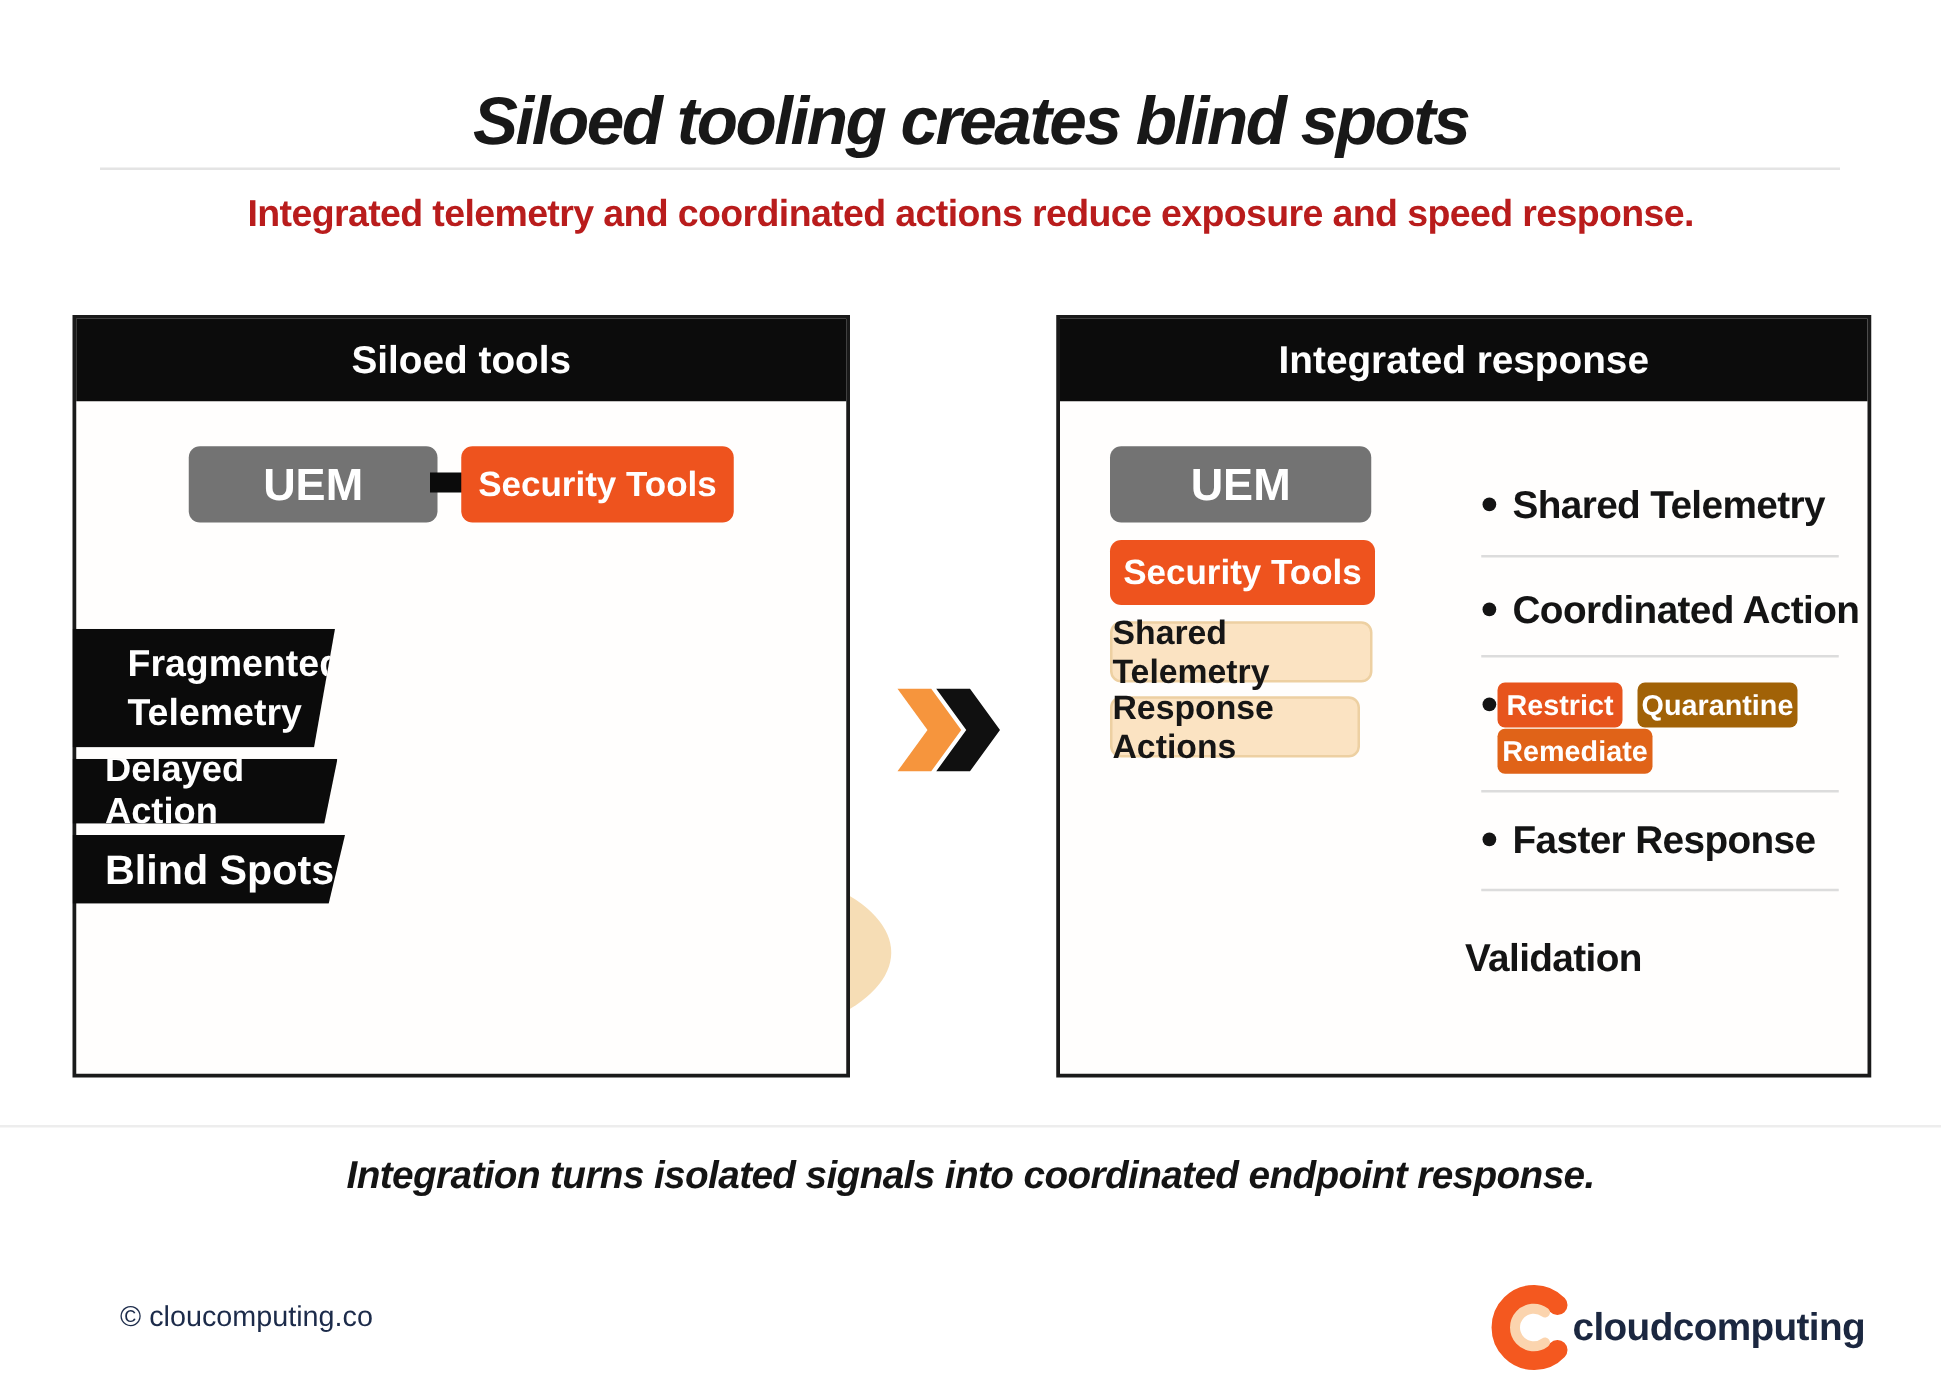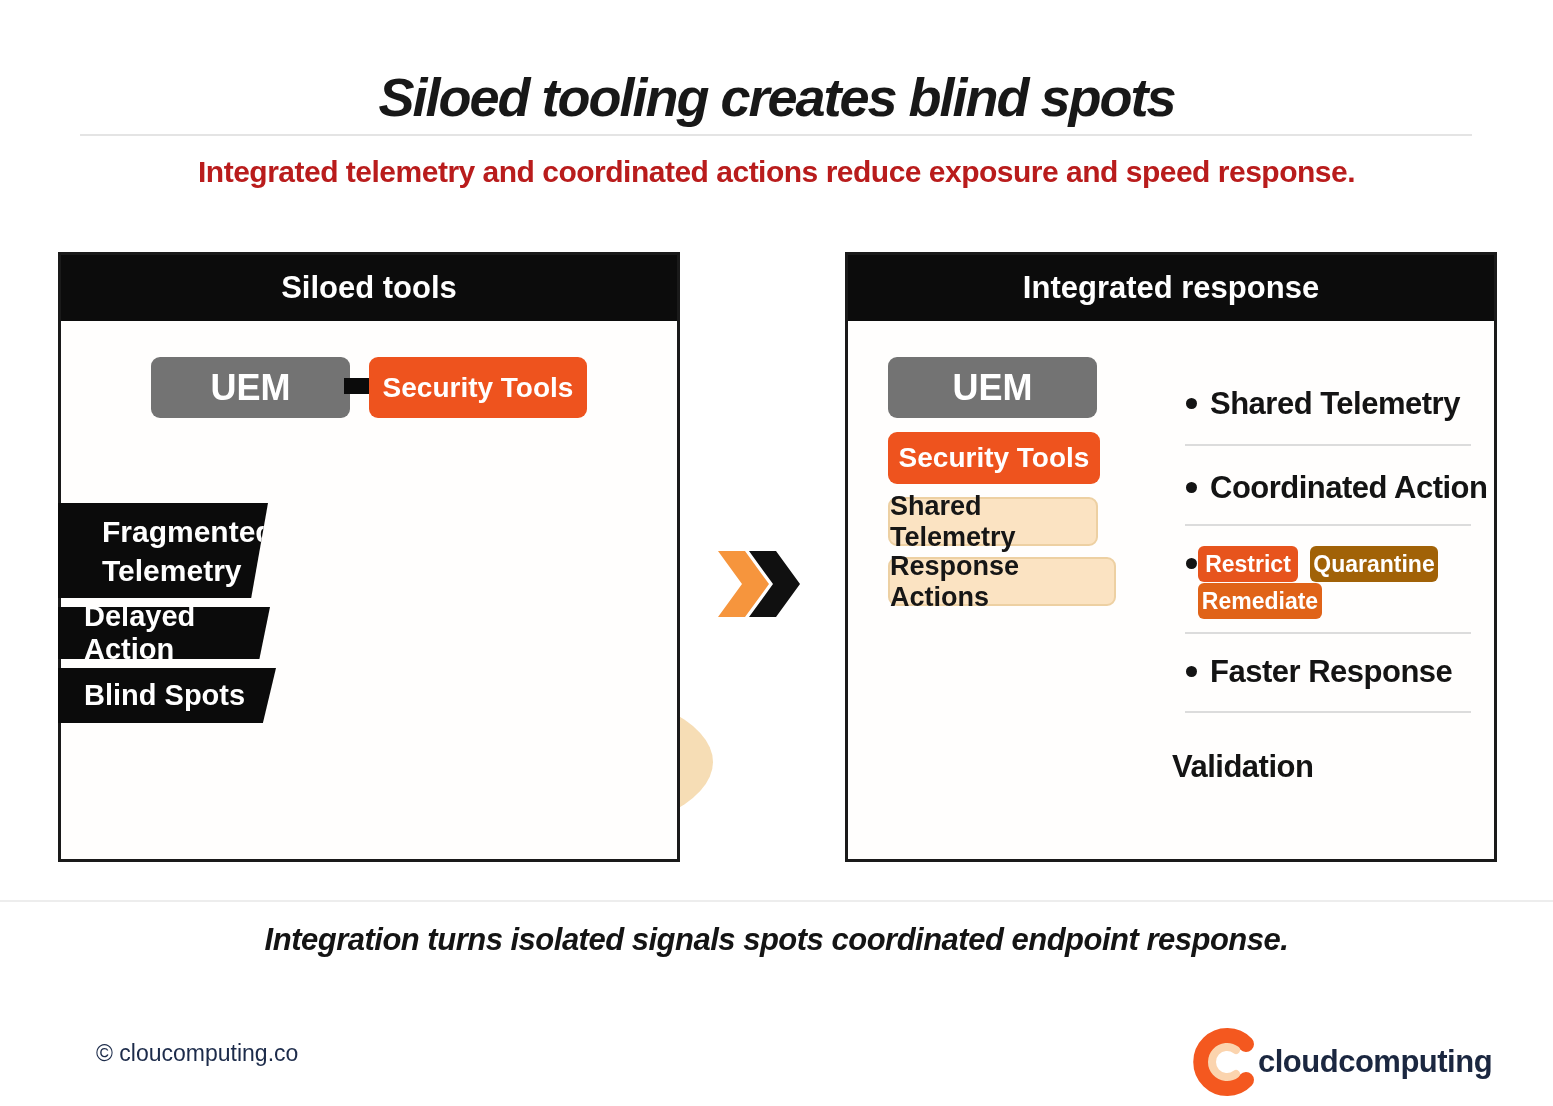--- a/index.html
+++ b/index.html
@@ -203,29 +203,29 @@
   </div>
   <div class="abs ui blackbox" style="left:151px;top:357px;width:199px;height:61px;font-size:36px;">UEM</div>
   <div class="abs ui connector" style="left:344px;top:378px;width:32px;height:16px;"></div>
   <div class="abs ui orangebox" style="left:369px;top:357px;width:218px;height:61px;font-size:28px;">Security Tools</div>
 
   <div class="abs ui issuebox" style="left:58px;top:503px;width:210px;height:95px;font-size:30px;line-height:1.3;clip-path:polygon(0 0,100% 0,92% 100%,0 100%);padding-left:44px;">
     <span>Fragmented</span>
     <span>Telemetry</span>
   </div>
   <div class="abs ui issuebox" style="left:58px;top:607px;width:212px;height:52px;font-size:29px;clip-path:polygon(0 0,100% 0,95% 100%,0 100%);">Delayed Action</div>
-  <div class="abs ui issuebox" style="left:58px;top:668px;width:218px;height:55px;font-size:29px;clip-path:polygon(0 0,100% 0,94% 100%,0 100%);">Blind Spots</div>
+  <div class="abs ui issuebox" style="left:58px;top:668px;width:218px;height:55px;font-size:33px;clip-path:polygon(0 0,100% 0,94% 100%,0 100%);">Blind Spots</div>
 
   <div class="abs ui panel rightpanel">
     <div class="panel-header">Integrated response</div>
   </div>
   <div class="abs ui blackbox" style="left:888px;top:357px;width:209px;height:61px;font-size:36px;">UEM</div>
   <div class="abs ui orangebox" style="left:888px;top:432px;width:212px;height:52px;font-size:28px;">Security Tools</div>
   <div class="abs ui peachbox" style="left:888px;top:497px;width:210px;height:49px;font-size:27px;box-sizing:border-box;">Shared Telemetry</div>
-  <div class="abs ui peachbox" style="left:888px;top:557px;width:228px;height:49px;font-size:27px;box-sizing:border-box;">Response Actions</div>
+  <div class="abs ui peachbox" style="left:888px;top:557px;width:200px;height:49px;font-size:27px;box-sizing:border-box;">Response Actions</div>
 
   <div class="abs ui bullet-dot" style="left:1186px;top:398px;"></div>
   <div class="abs ui bullet-label" style="left:1210px;top:386px;">Shared Telemetry</div>
   <div class="abs ui separator" style="left:1185px;top:444px;width:286px;"></div>
 
   <div class="abs ui bullet-dot" style="left:1186px;top:482px;"></div>
   <div class="abs ui bullet-label" style="left:1210px;top:470px;">Coordinated Action</div>
   <div class="abs ui separator" style="left:1185px;top:524px;width:286px;"></div>
 
   <div class="abs ui bullet-dot" style="left:1186px;top:558px;"></div>
@@ -234,16 +234,16 @@
   <div class="abs ui actionbtn" style="left:1198px;top:583px;width:124px;height:36px;background:#e06318;">Remediate</div>
   <div class="abs ui separator" style="left:1185px;top:632px;width:286px;"></div>
 
   <div class="abs ui bullet-dot" style="left:1186px;top:666px;"></div>
   <div class="abs ui bullet-label" style="left:1210px;top:654px;">Faster Response</div>
   <div class="abs ui separator" style="left:1185px;top:711px;width:286px;"></div>
 
   <div class="abs ui bullet-label" style="left:1172px;top:749px;">Validation</div>
 
   <div class="abs ui caption-strip"></div>
-  <div class="abs ui caption">Integration turns isolated signals spots coordinated endpoint response.</div>
+  <div class="abs ui caption">Integration turns isolated signals into coordinated endpoint response.</div>
   <div class="abs ui copyright">© cloucomputing.co</div>
   <div class="abs ui brand-text">cloudcomputing</div>
 </div>
 
 </body></html>

